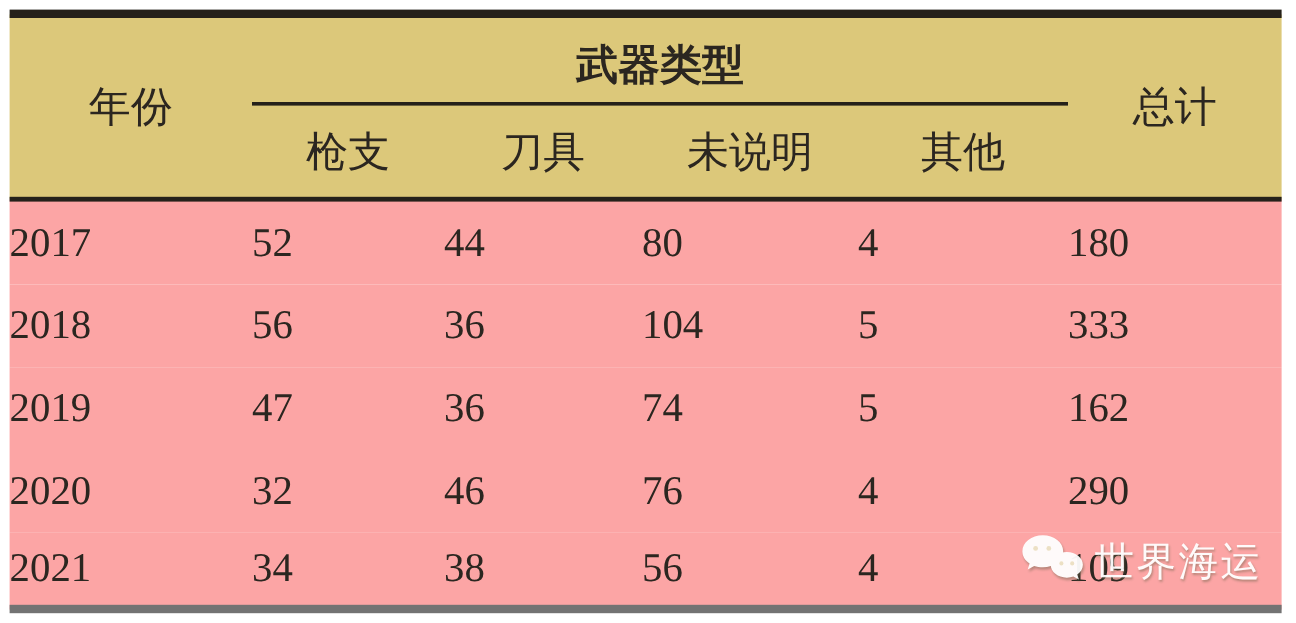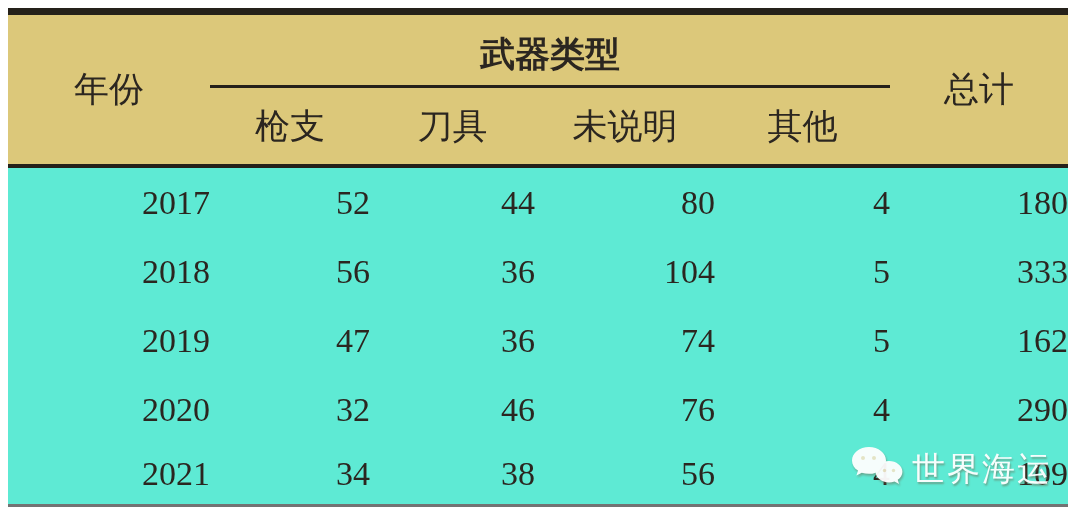--- a/index.html
+++ b/index.html
@@ -6,21 +6,21 @@
   body{
     width:1080px;height:519px;position:relative;background:#ffffff;
     font-family:"Liberation Serif","DejaVu Serif",serif;
     overflow:hidden;
   }
   .table-wrap{
     position:absolute;left:8px;top:8px;width:1060px;
   }
   table{
     width:1060px;border-collapse:collapse;table-layout:fixed;
-    border-top:7px solid #25211a;border-bottom:3px solid #737373;
+    border-top:7px solid #25211a;border-bottom:7px solid #737373;
     color:#2b2620;
   }
   col.c-year{width:202px}
   col.c-gun{width:160px}
   col.c-knife{width:165px}
   col.c-unspec{width:180px}
   col.c-other{width:175px}
   col.c-total{width:178px}
   thead th{
     background:#dcc87a;font-weight:normal;font-size:35px;
@@ -28,21 +28,21 @@
     text-align:center;vertical-align:middle;padding:0;
   }
   th.group-cell{
     height:62px;border-bottom:3px solid #25211a;
     padding-top:8px;
     font-weight:bold;
   }
   th.sub-cell{height:76px;}
   th.span-cell{font-size:35px;}
   tbody td{
-    background:#5eead4;font-size:34px;text-align:right;
+    background:#fca5a5;font-size:34px;text-align:left;
     vertical-align:middle;height:69px;padding:0;border:none;
   }
   tbody tr:last-child td{height:60px;}
   .watermark{
     position:absolute;right:28px;bottom:26px;
     display:flex;align-items:center;gap:8px;
     pointer-events:none;opacity:.95;
   }
   .watermark .wm-text{
     color:#ffffff;font-size:33px;letter-spacing:2px;

